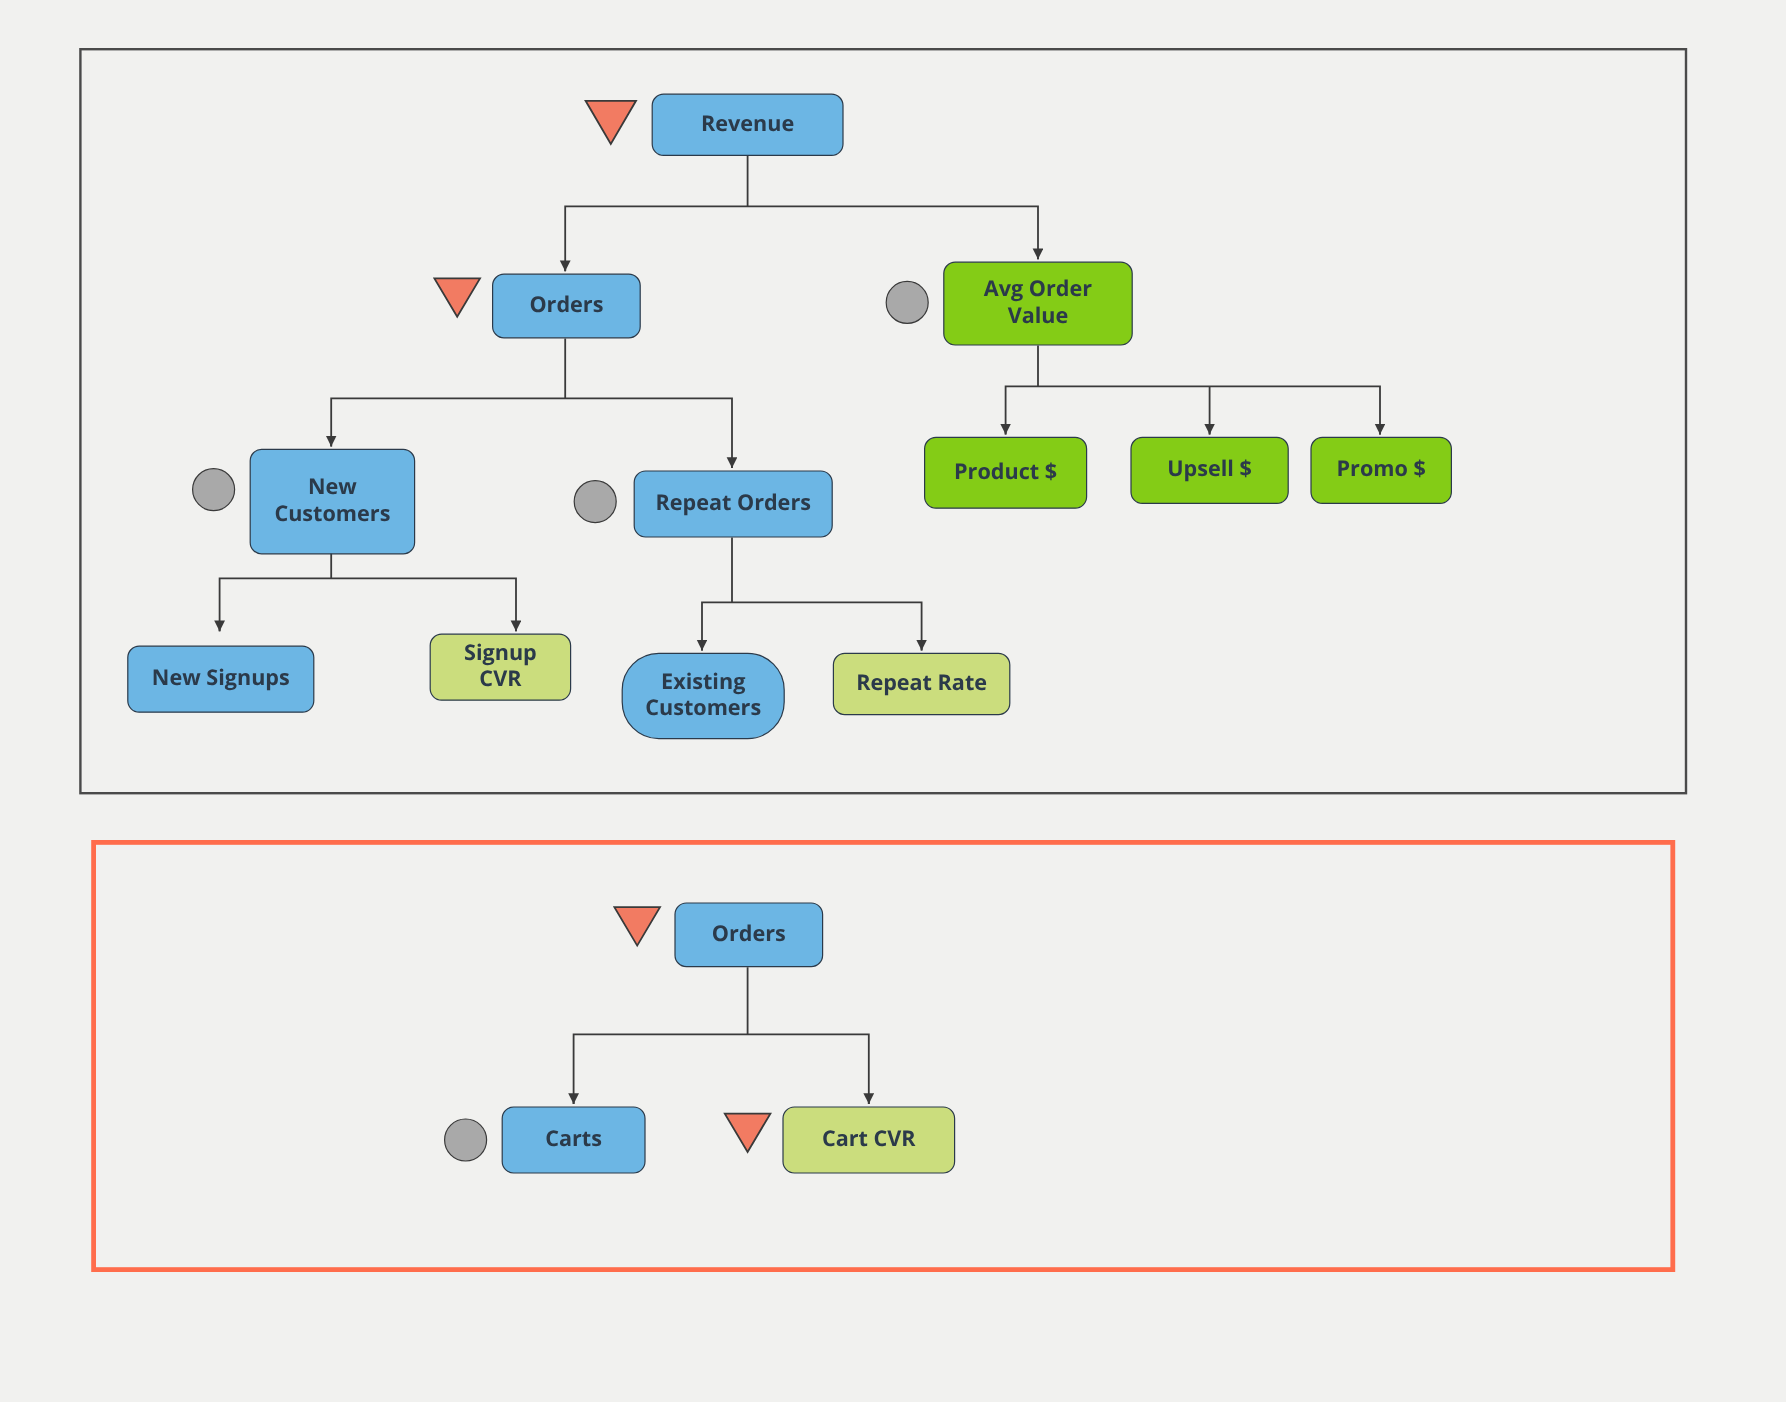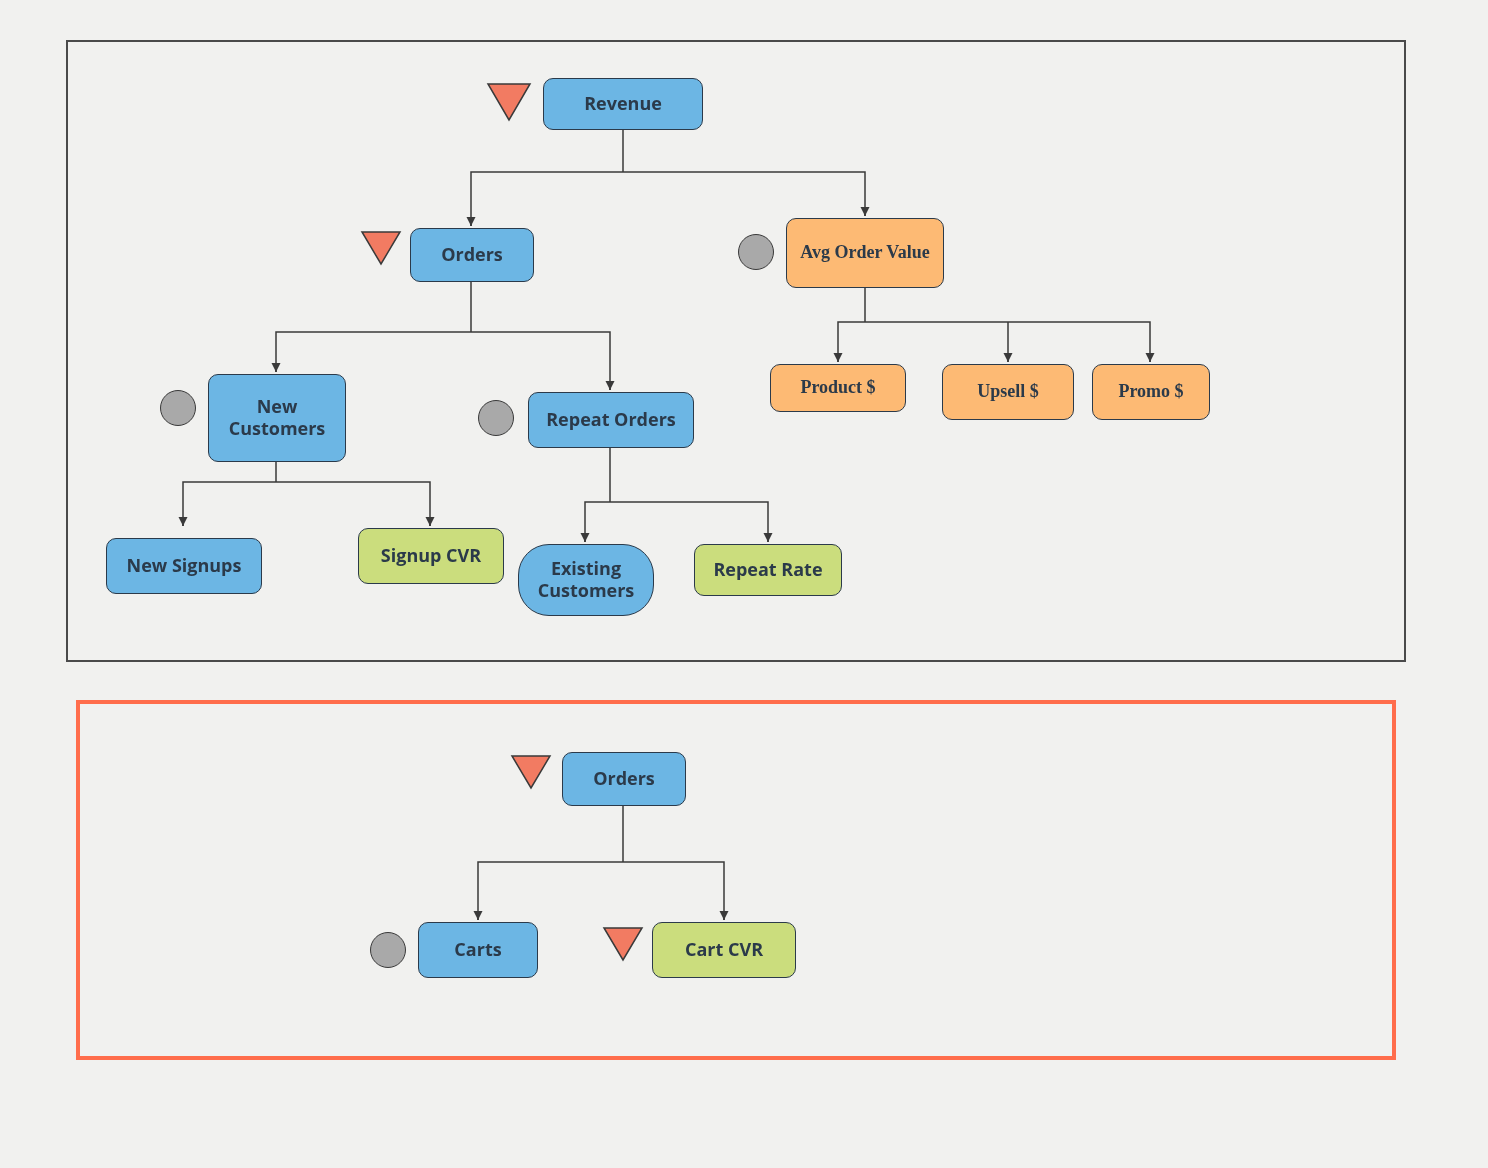--- a/index.html
+++ b/index.html
@@ -48,21 +48,21 @@
     justify-content: center;
     text-align: center;
     font-weight: 700;
     color: #2b3a4a;
     font-size: 18px;
     box-sizing: border-box;
     padding: 4px 8px;
     line-height: 1.2;
   }
   .node.blue  { background: #6cb6e4; border: 1.5px solid #2b3a4a; }
-  .node.teal  { background: #fdba74; border: 1.5px solid #2b3a4a; font-family: Liberation Serif, serif; }
+  .node.teal  { background: #84cc16; border: 1.5px solid #2b3a4a; }
   .node.green { background: #cbdd7d; border: 1.5px solid #2b3a4a; }
   .indicator {
     position: absolute;
   }
   .indicator.circle {
     width: 34px;
     height: 34px;
     border-radius: 50%;
     background: #a9a9a9;
     border: 1.5px solid #3a3a3a;
@@ -122,27 +122,27 @@
     <div class="indicator circle" style="left:670px; top:192px;"></div>
 
     <div class="node blue" style="left:140px; top:332px; width:138px; height:88px;">New Customers</div>
     <div class="indicator circle" style="left:92px; top:348px;"></div>
 
     <div class="node blue" style="left:460px; top:350px; width:166px; height:56px;">Repeat Orders</div>
     <div class="indicator circle" style="left:410px; top:358px;"></div>
 
     <div class="node blue" style="left:38px; top:496px; width:156px; height:56px;">New Signups</div>
 
-    <div class="node green" style="left:290px; top:486px; width:146px; height:56px;">Signup CVR</div>
+    <div class="node green" style="left:290px; top:486px; width:118px; height:56px;">Signup CVR</div>
 
     <div class="node blue" style="left:450px; top:502px; width:136px; height:72px;border-radius:31px;">Existing Customers</div>
 
     <div class="node green" style="left:626px; top:502px; width:148px; height:52px;">Repeat Rate</div>
 
-    <div class="node teal" style="left:702px; top:322px; width:136px; height:48px;">Product $</div>
+    <div class="node teal" style="left:702px; top:322px; width:136px; height:60px;">Product $</div>
 
     <div class="node teal" style="left:874px; top:322px; width:132px; height:56px;">Upsell $</div>
 
     <div class="node teal" style="left:1024px; top:322px; width:118px; height:56px;">Promo $</div>
 
   </div>
 
   <div class="panel panel-bottom">
 
     <svg class="edges" width="1320" height="360">

